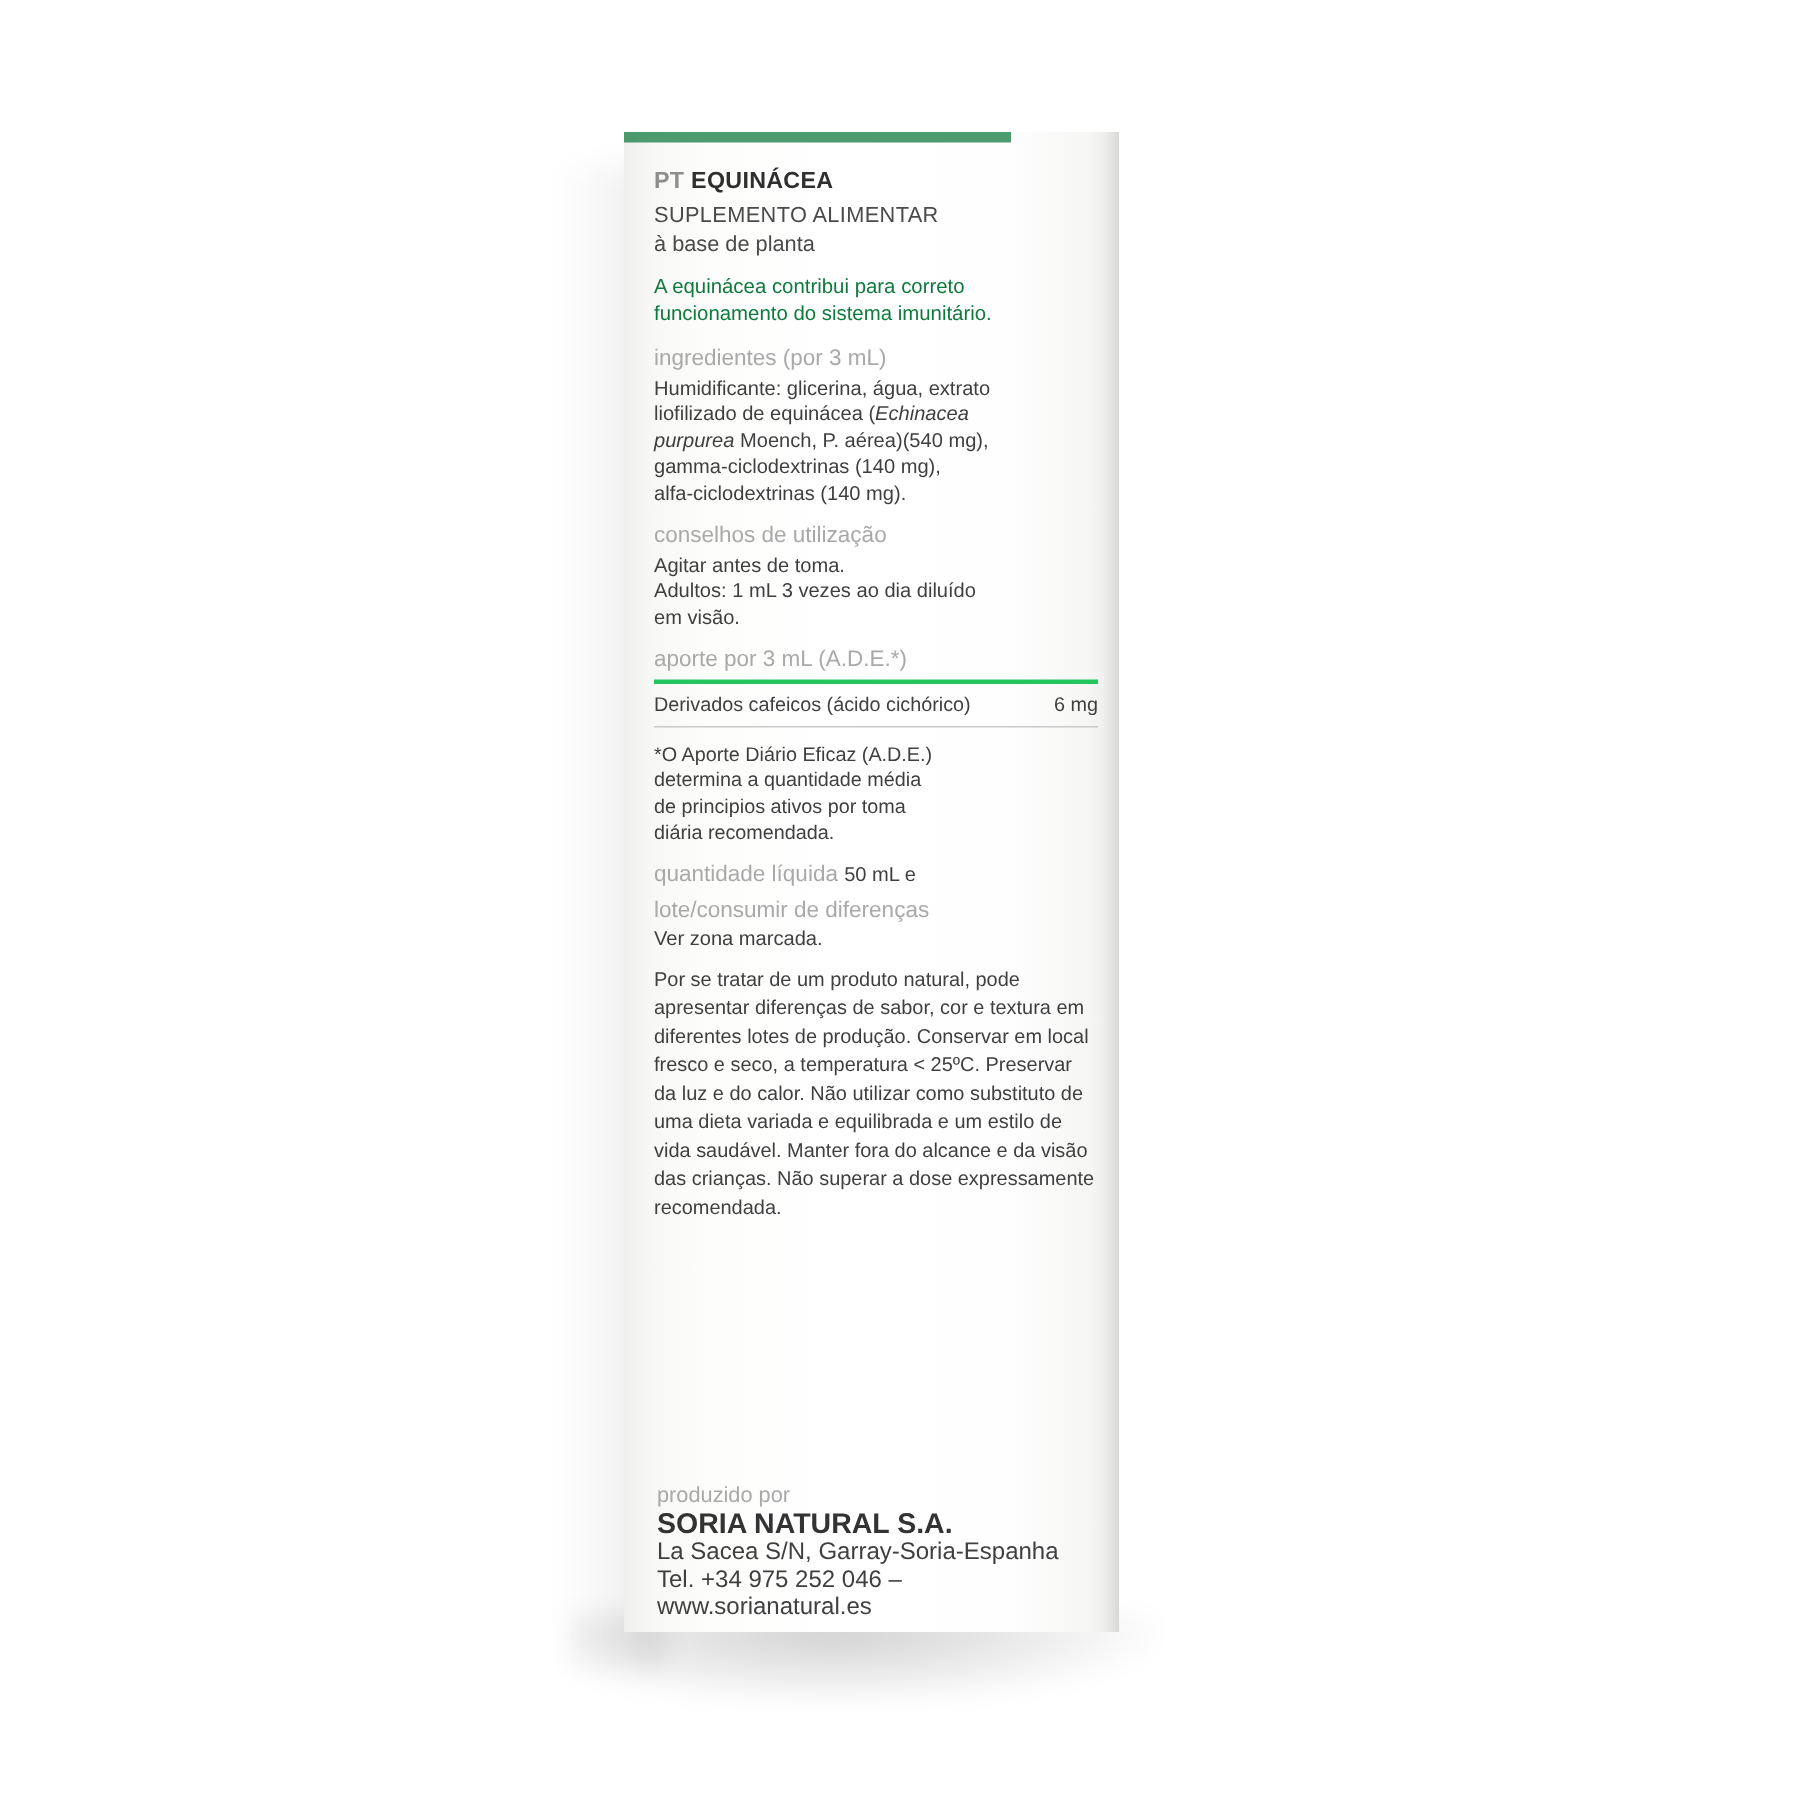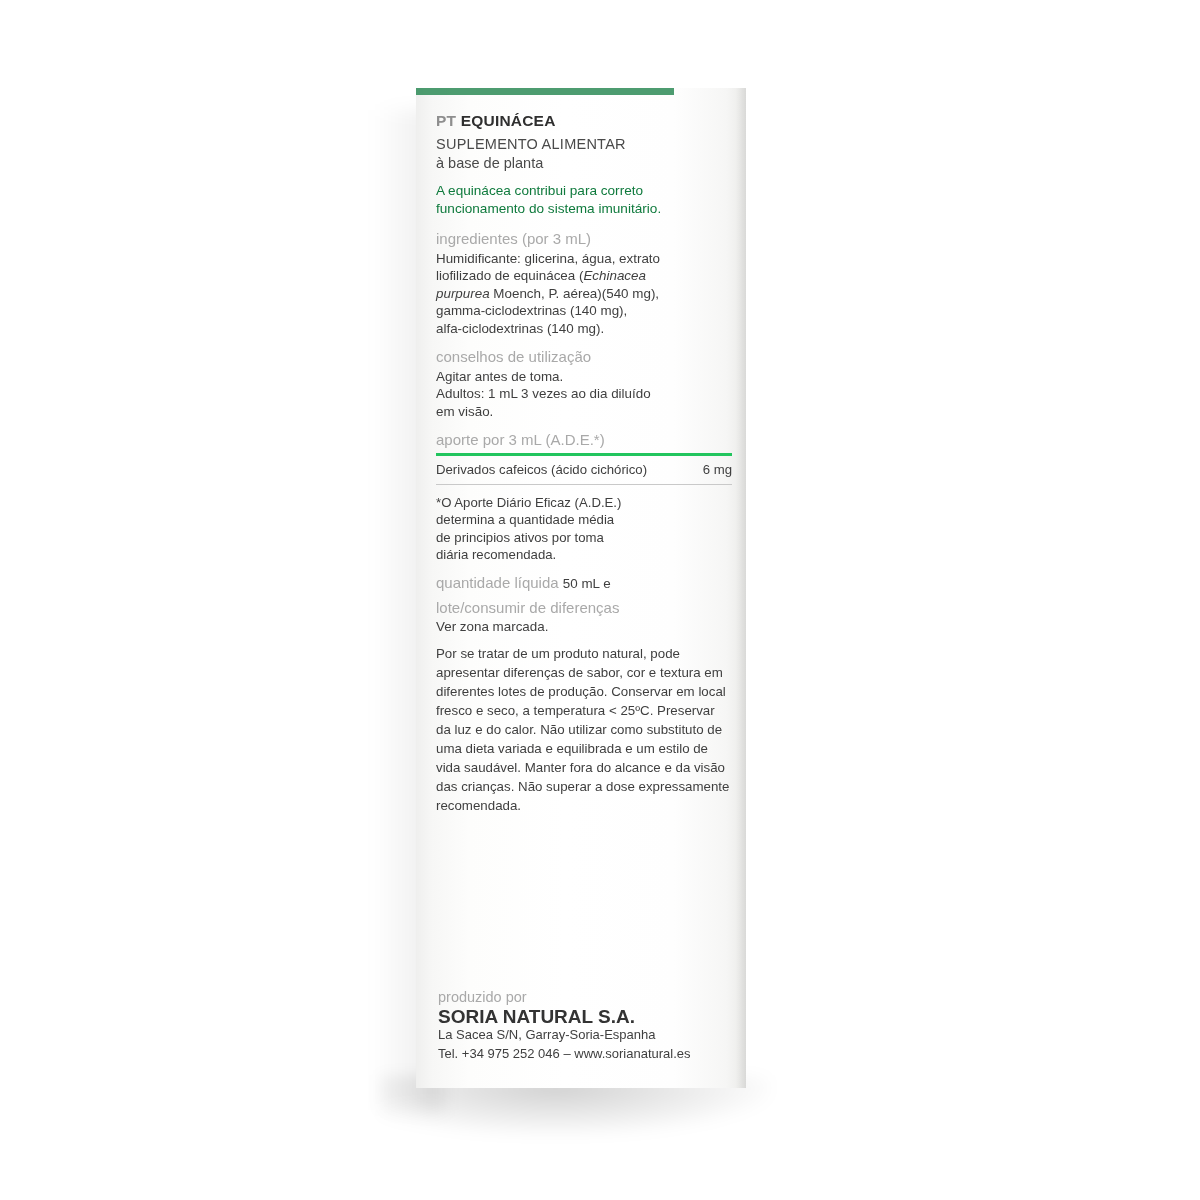--- a/index.html
+++ b/index.html
@@ -188,21 +188,21 @@
     font-size: 14.5px;
     line-height: 19px;
   }
   .producer .company {
     font-size: 19px;
     line-height: 19px;
     color: #333;
     font-weight: bold;
   }
   .producer .addr {
-    font-size: 13px;
+    font-size: 16px;
     line-height: 18.5px;
     color: #3f3f3f;
   }
 </style>
 </head>
 <body>
 
 <div class="stage">
 
   <div class="box-shadow-left"></div>

